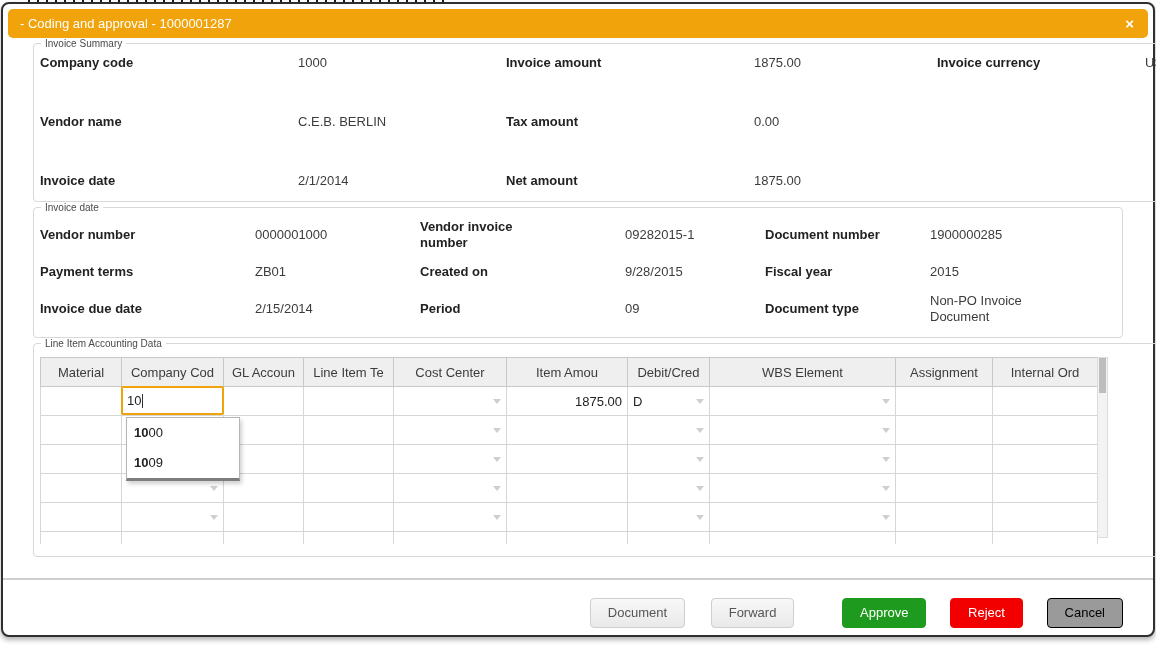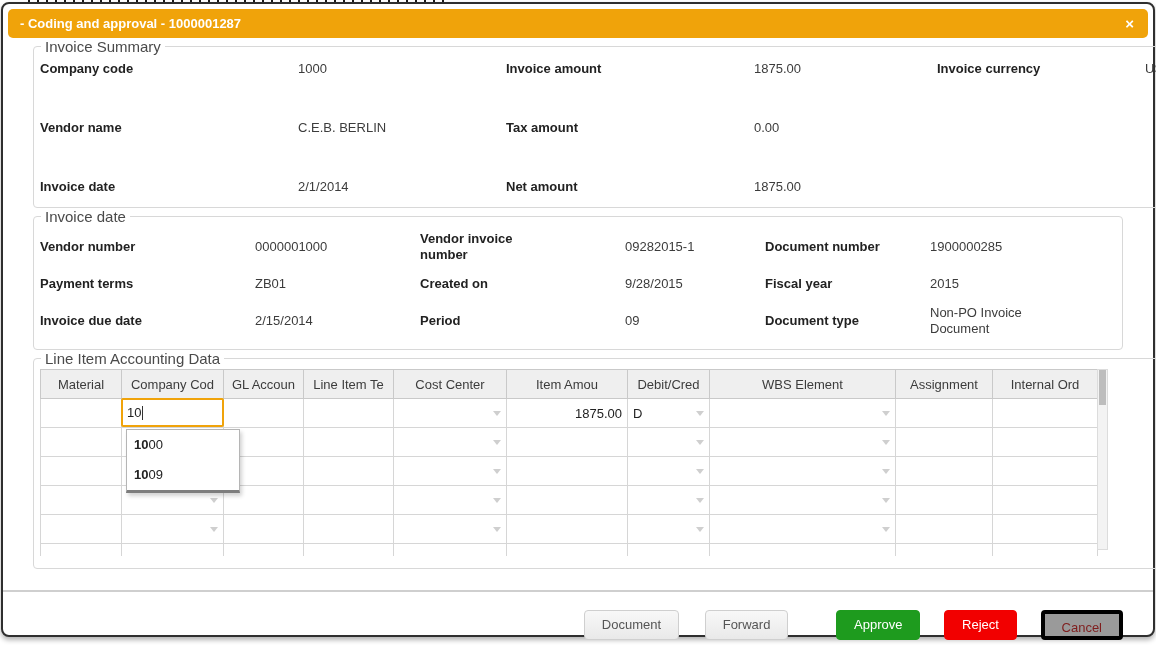--- a/index.html
+++ b/index.html
@@ -18,47 +18,47 @@
   .modal {
     position:absolute; top:2px; left:1px; right:1px; bottom:12px;
     background:#fff; border:2px solid #2f2f2f; border-radius:8px;
     box-shadow:0 3px 5px rgba(0,0,0,0.3);
   }
   .titlebar {
     position:absolute; top:5px; left:5px; right:5px; height:29px;
     background:#f0a30a; border-radius:5px;
     display:flex; align-items:center;
   }
-  .title { color:#fff; font-weight:700; padding-left:12px; }
+  .title { color:#fff; font-weight:400; padding-left:12px; }
   .close {
     margin-left:auto; padding-right:14px; color:#fff;
     font-weight:bold; font-size:15px; cursor:pointer; line-height:1;
   }
   .content { position:absolute; top:34px; left:0; right:0; bottom:0; padding:0 30px; }
 
   fieldset.fs {
     border:1px solid #d8d8d8; border-radius:4px;
     margin:0; padding:2px 6px 12px 6px;
   }
   .fs1 { margin-top:24px; margin-bottom:8px; }
   .fs2 { margin-bottom:12px; }
-  legend { font-size:15px; color:#4a4a4a; padding:0 4px; margin-left:1px; }
+  legend { font-size:10px; color:#4a4a4a; padding:0 4px; margin-left:1px; }
 
   .fgrid {
     display:grid;
     grid-template-columns:215px 165px 205px 140px 165px auto;
     align-items:center; padding-top:4px;
   }
   .fgrid1 { row-gap:9px;gap:43px; }
   .fgrid2 { row-gap:13px; }
   .fl { font-weight:bold; color:#222; max-width:120px; line-height:16px; }
   .fv { color:#3c3c3c; line-height:16px; }
   .fv.narrow { max-width:105px; }
 
-  .table-wrap { position:relative; width:1112px; height:187px; overflow:hidden; }
+  .table-wrap { position:relative; width:1112px; height:187px; overflow:hidden; margin-top:6px; }
   table.grid { border-collapse:collapse; table-layout:fixed; width:1057px; background:#fff; }
   .grid th {
     height:29px; background:#efefef; border:1px solid #c9c9c9;
     font-weight:normal; color:#3c3c3c; font-size:13px;
     white-space:nowrap; overflow:hidden; text-align:center; padding:0 2px;
   }
   .grid td {
     position:relative; height:29px; border:1px solid #d6d6d6;
     padding:0 5px; font-size:13px; color:#222; background:#fff;
     white-space:nowrap; overflow:hidden;
@@ -97,21 +97,21 @@
   .btn {
     display:inline-block; height:30px; line-height:27px; padding:0 17px;
     border-radius:4px; font-size:13px; cursor:pointer; vertical-align:middle;
   }
   .btn-secondary {
     background:linear-gradient(#f8f8f8,#e9e9e9); border:1px solid #cfcfcf; color:#555;
   }
   .btn-forward  { margin-left:22px; }
   .btn-approve  { margin-left:44px; background:#1e9b1e; border:1px solid #1e9b1e; color:#fff; }
   .btn-reject   { margin-left:20px; background:#f20000; border:1px solid #f20000; color:#fff; }
-  .btn-cancel   { margin-left:20px; background:#9a9a9a; border:4px solid #000000; color:#7f1d1d; }
+  .btn-cancel   { margin-left:20px; background:#9a9a9a; border:1px solid #000000; color:#000000; }
 </style>
 </head>
 <body>
 
 <div class="bg-strip"></div>
 
 <div class="modal">
   <div class="titlebar">
     <span class="title">- Coding and approval - 1000001287</span>
     <span class="close">×</span>

